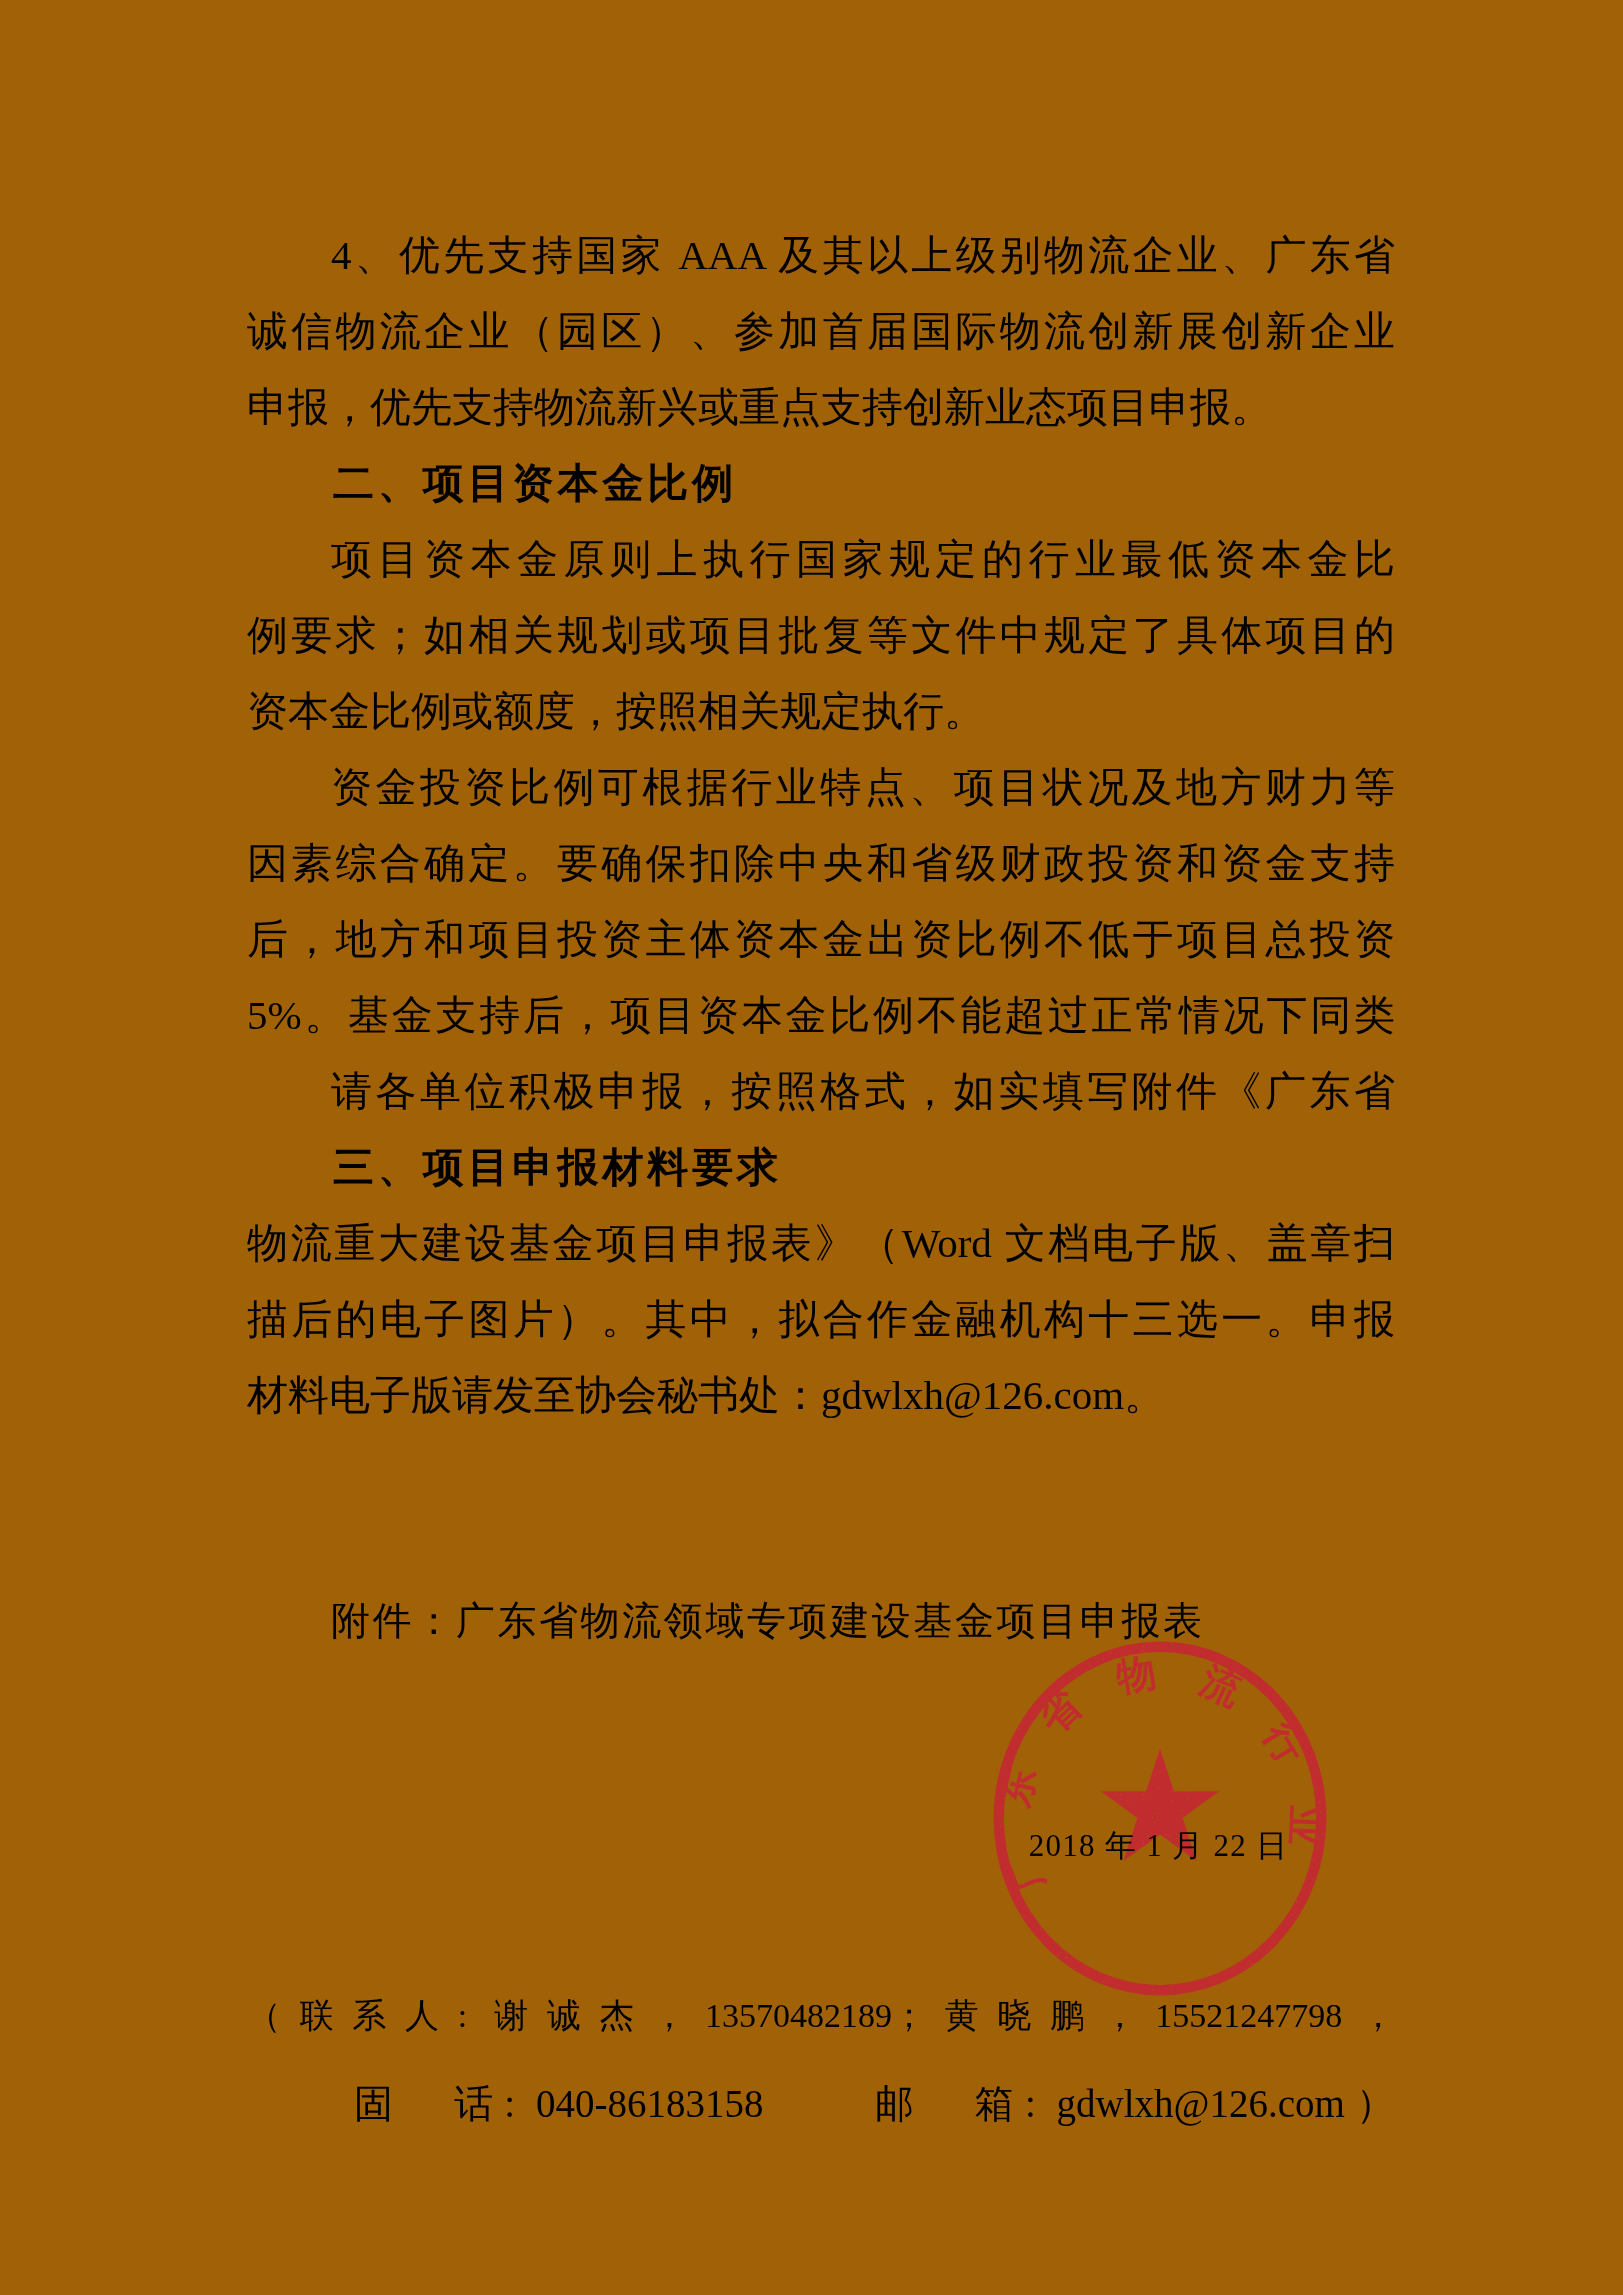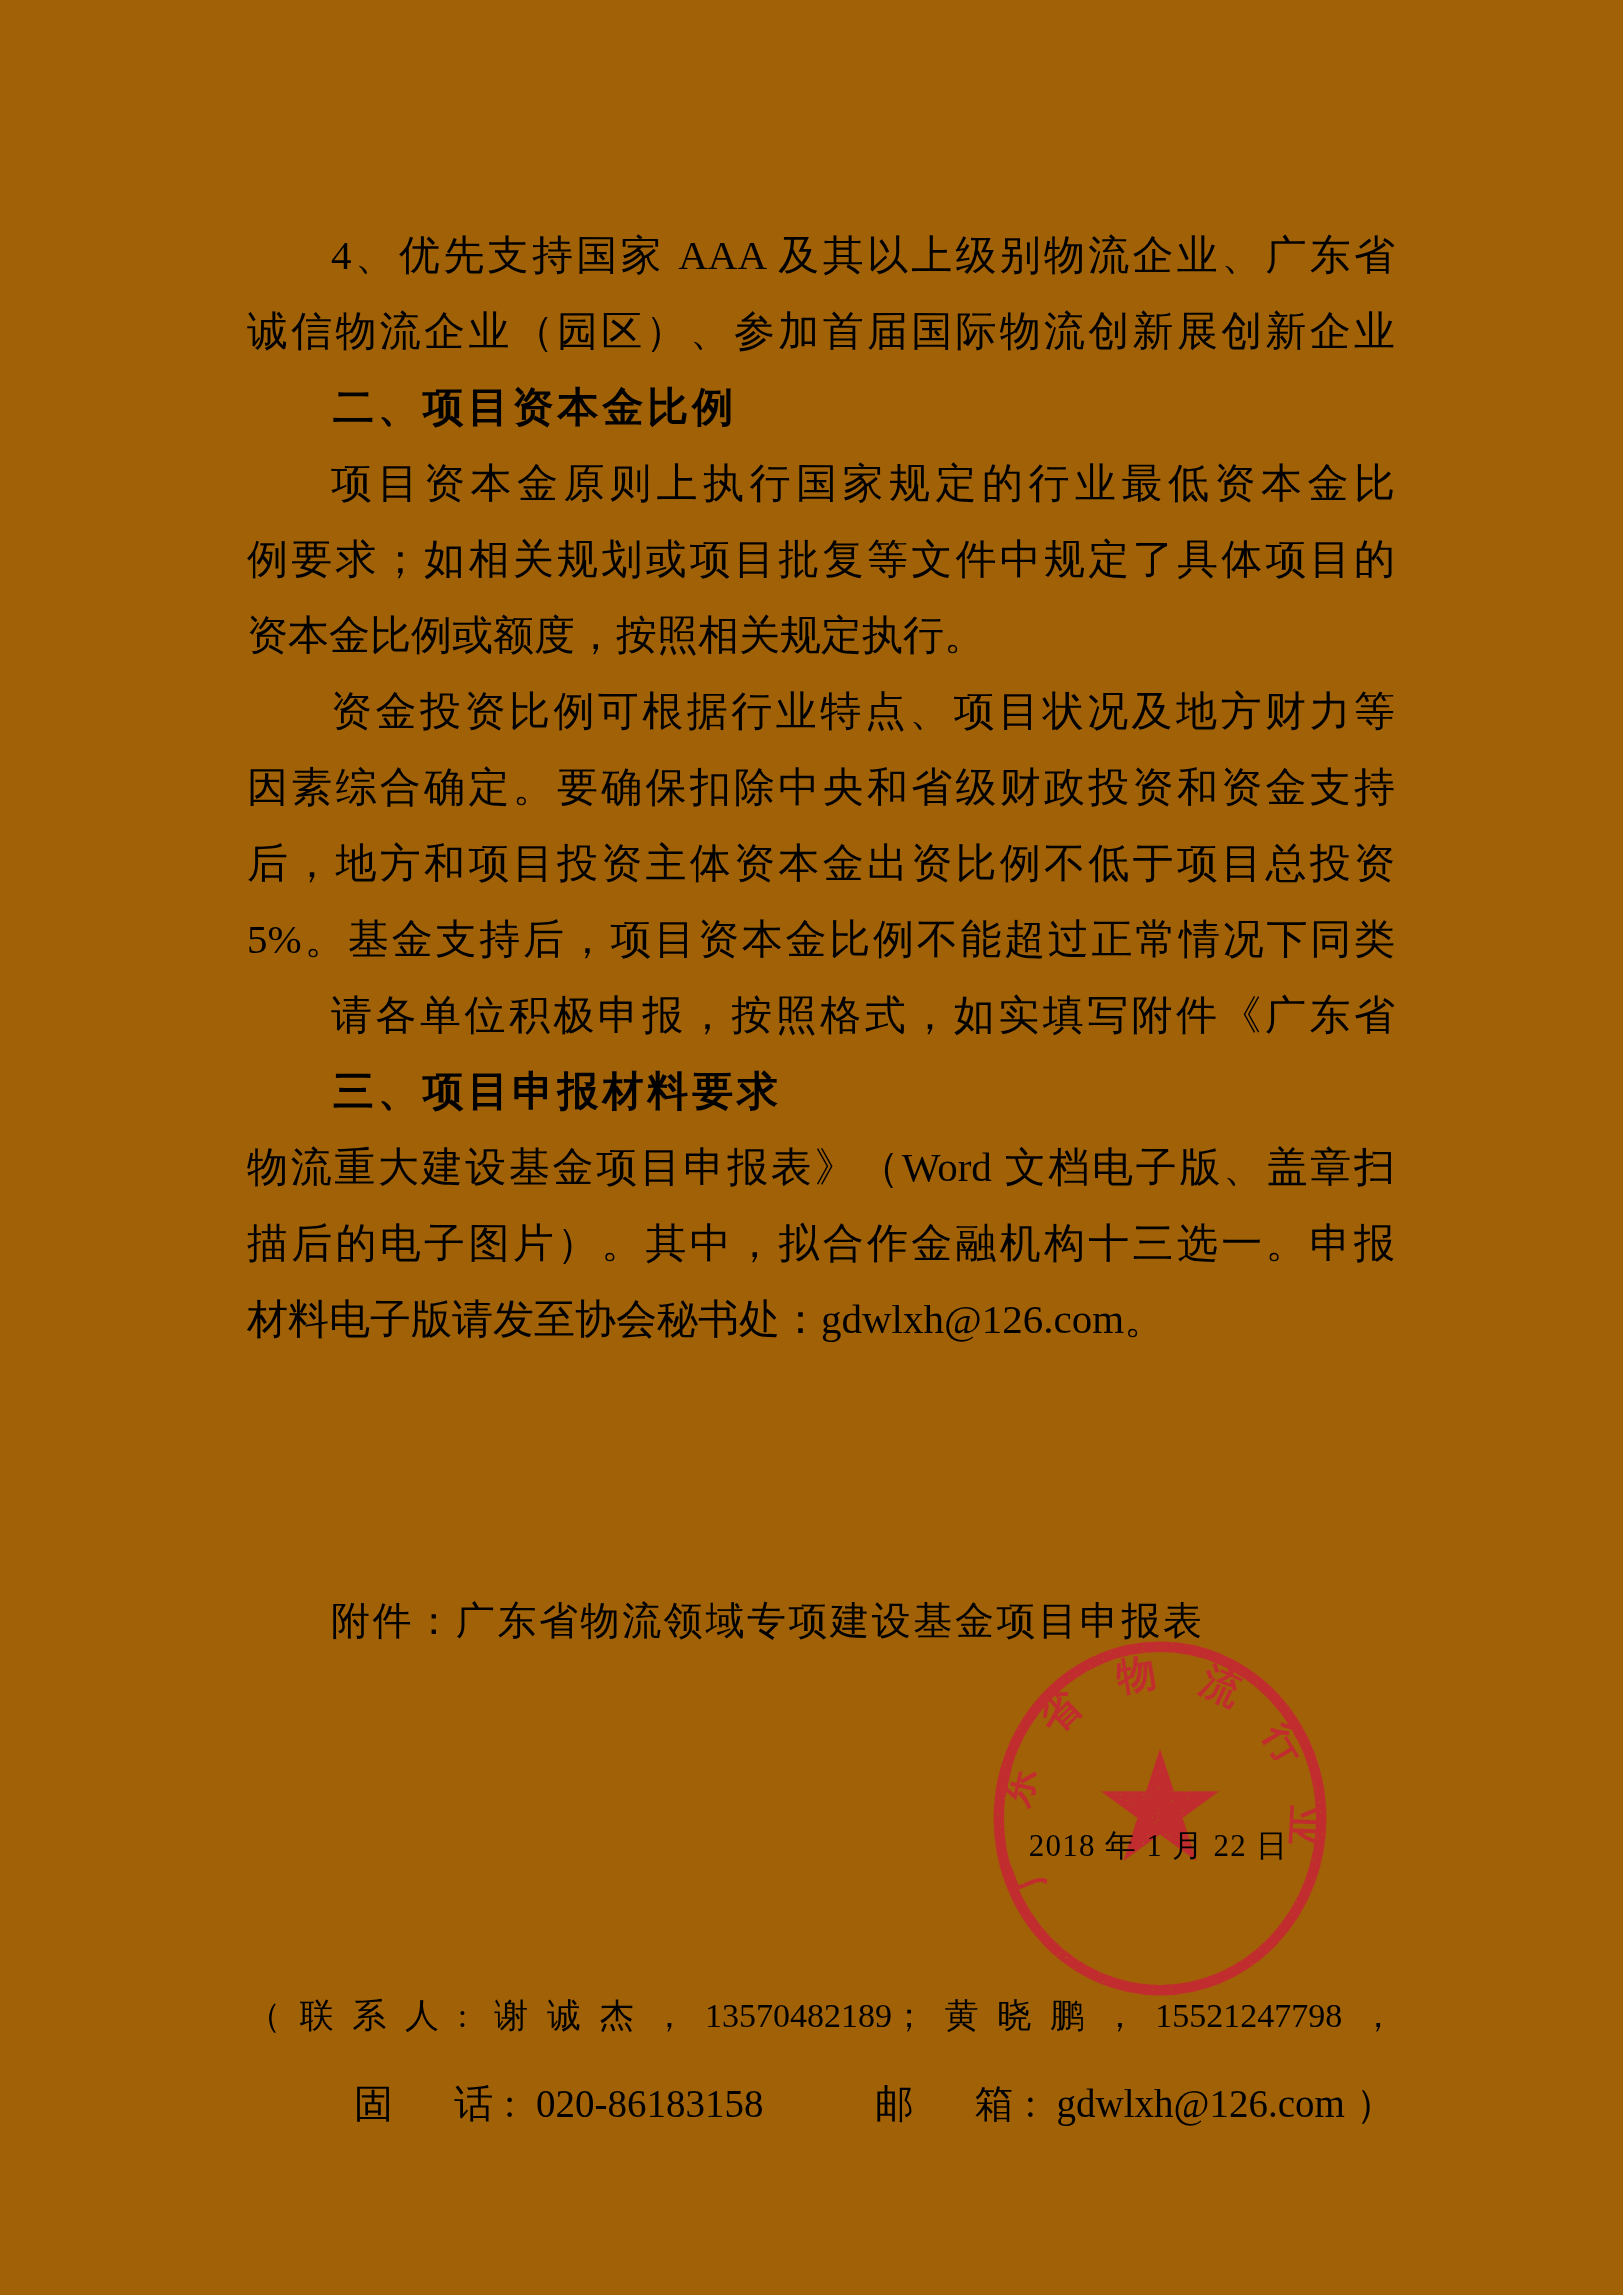--- a/index.html
+++ b/index.html
@@ -108,20 +108,21 @@
   }
 </style>
 </head>
 <body>
 
 <div class="page">
 
   <div class="content">
     <div class="line firstline">4、优先支持国家 AAA 及其以上级别物流企业、广东省</div>
     <div class="line">诚信物流企业（园区）、参加首届国际物流创新展创新企业</div>
+    <div class="line lastline">申报，优先支持物流新兴或重点支持创新业态项目申报。</div>
 
     <div class="line heading">二、项目资本金比例</div>
 
     <div class="line firstline">项目资本金原则上执行国家规定的行业最低资本金比</div>
     <div class="line">例要求；如相关规划或项目批复等文件中规定了具体项目的</div>
     <div class="line lastline">资本金比例或额度，按照相关规定执行。</div>
 
     <div class="line firstline">资金投资比例可根据行业特点、项目状况及地方财力等</div>
     <div class="line">因素综合确定。要确保扣除中央和省级财政投资和资金支持</div>
     <div class="line">后，地方和项目投资主体资本金出资比例不低于项目总投资</div>
@@ -153,16 +154,16 @@
       <path id="sealTextArc" fill="none" d="M 89.1 381 A 202 202 0 1 1 438.9 381"></path>
       <text class="seal-svg-text" font-size="60" fill="#c42b30">
         <textPath href="#sealTextArc" startOffset="0" textLength="1020" lengthAdjust="spacing">广东省物流行业协会</textPath>
       </text>
     </g>
   </svg>
 
   <div class="date-line">2018 年 1 月 22 日</div>
 
   <div class="contact1">（联系人: 谢诚杰，13570482189；黄晓鹏，15521247798，</div>
-  <div class="contact2">固　话: 020-86183158　　邮　箱: gdwlxh@126.com）</div>
+  <div class="contact2">固　话: 040-86183158　　邮　箱: gdwlxh@126.com）</div>
 
 </div>
 
 
 </body></html>

